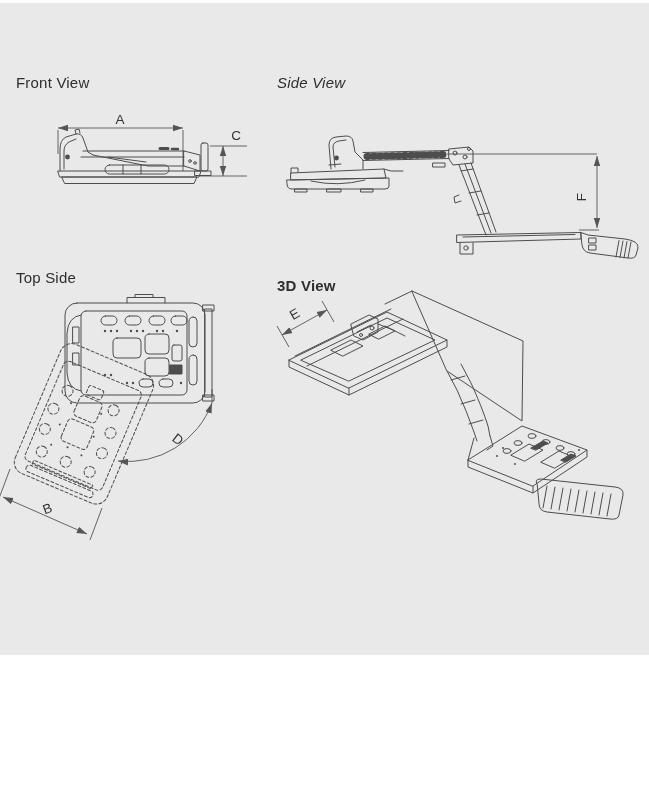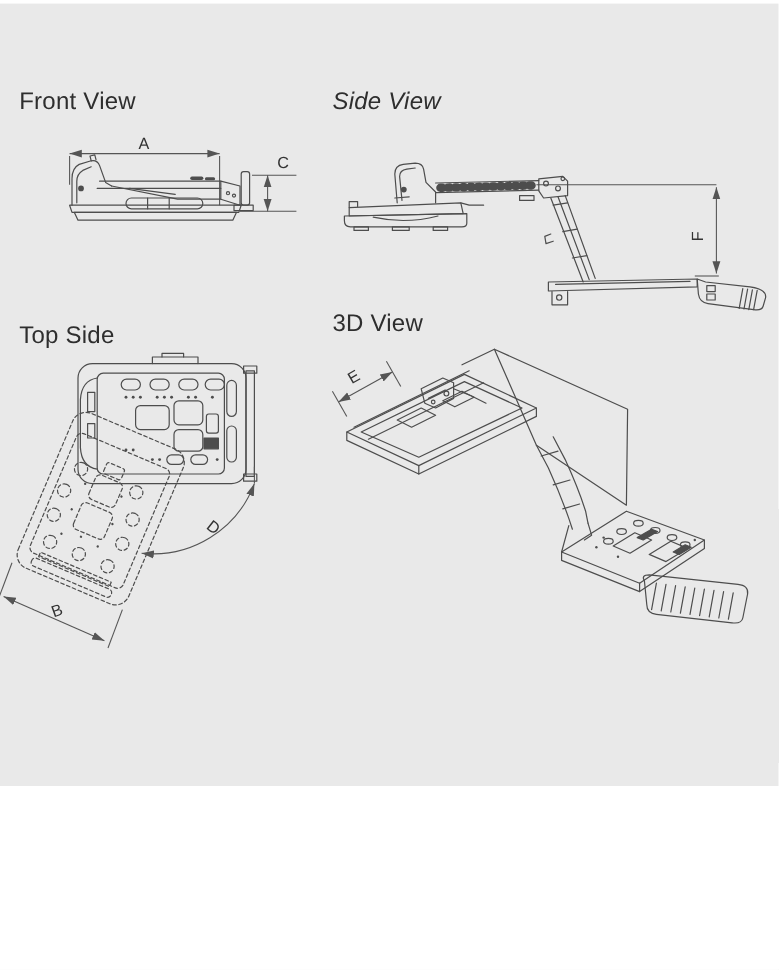--- a/index.html
+++ b/index.html
@@ -1,34 +1,34 @@
 <!DOCTYPE html>
 <html><head>
 <meta charset="utf-8">
 <style>
   html,body{margin:0;padding:0;background:#fff;}
   .page{position:relative;width:649px;height:808px;background:#ffffff;font-family:"Liberation Sans",sans-serif;overflow:hidden;}
   .panel{position:absolute;left:0;top:3px;width:649px;height:652px;background:#e9e9e9;}
-  .vtitle{position:absolute;font-size:20px;color:#2e2e2e;letter-spacing:.2px;}
+  .vtitle{position:absolute;font-size:15px;color:#2e2e2e;letter-spacing:.2px;}
   svg.draw{position:absolute;overflow:visible;}
   svg.draw text{font-family:"Liberation Sans",sans-serif;font-size:13.5px;fill:#333;}
   .outline{stroke:#4d4d4d;fill:none;stroke-width:1;stroke-linejoin:round;stroke-linecap:round;}
   .dim{stroke:#555;fill:none;stroke-width:.9;}
   .tblarea{position:absolute;left:0;top:655px;width:649px;height:153px;background:#fff;}
 </style>
 </head>
 <body>
 
 <div class="page">
   <div class="panel">
 
     <div class="vtitle" style="left:16px;top:71px;">Front View</div>
     <div class="vtitle" style="left:277px;top:71px;font-style:italic;">Side View</div>
     <div class="vtitle" style="left:16px;top:266px;">Top Side</div>
-    <div class="vtitle" style="left:277px;top:256px;">3D View</div>
+    <div class="vtitle" style="left:277px;top:274px;font-weight:bold;">3D View</div>
 
     <svg class="draw" style="left:48px;top:106px;" width="200" height="85" viewBox="0 0 200 85">
       <defs>
         <marker id="arwF" markerWidth="12" markerHeight="9" refX="10.2" refY="4.5" orient="auto-start-reverse" markerUnits="userSpaceOnUse">
           <path d="M0,1.2 L10.2,4.5 L0,7.8 Z" fill="#555"></path>
         </marker>
       </defs>
       <g class="dim">
         <line x1="10" y1="19" x2="135" y2="19" marker-start="url(#arwF)" marker-end="url(#arwF)"></line>
         <line x1="10" y1="21" x2="10" y2="45"></line>

